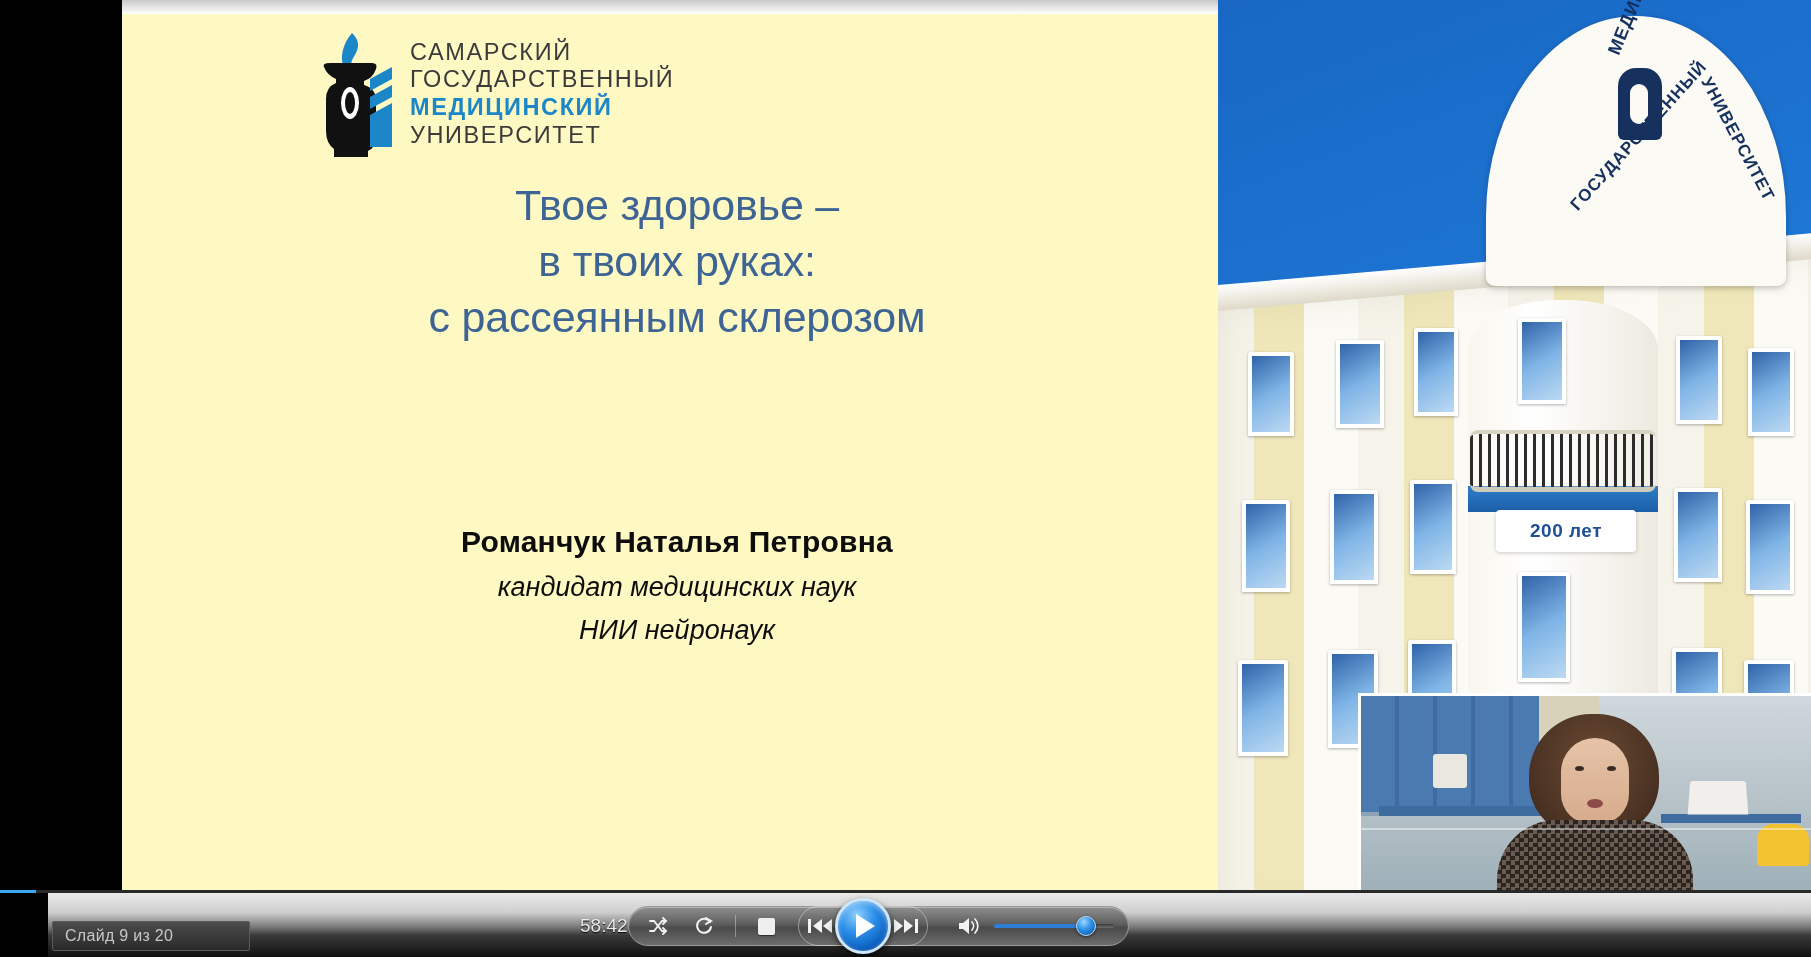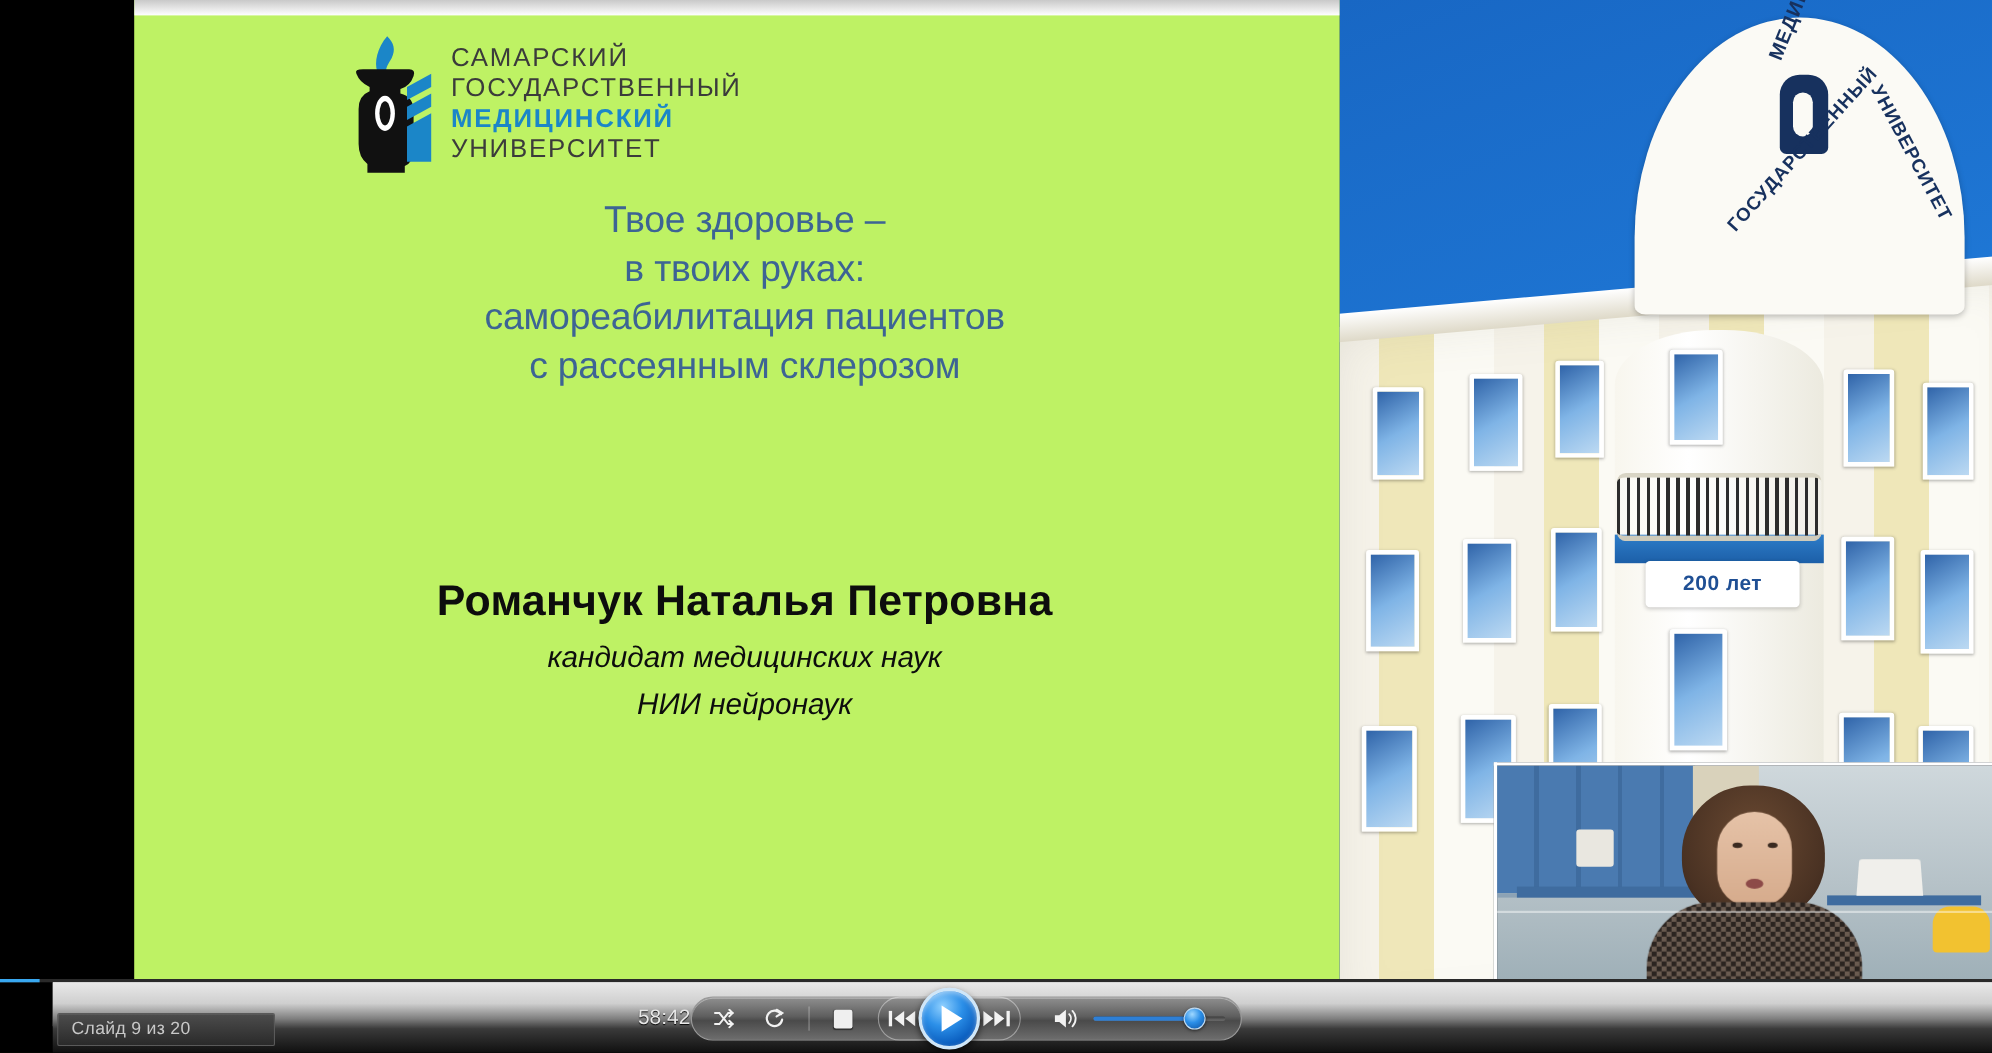--- a/index.html
+++ b/index.html
@@ -9,48 +9,48 @@
     font-family: "Liberation Sans", sans-serif;
     overflow: hidden;
   }
   #app { position: relative; width: 1811px; height: 957px; background: #000; }
 
   
   .stage { position: absolute; left: 0; top: 0; width: 1811px; height: 890px; background: #000; }
 
   .slide {
     position: absolute; left: 122px; top: 0; width: 1096px; height: 902px;
-    background: #bef264;
+    background: #fef9c3;
     overflow: hidden;
   }
   .slide-top-fade {
     position: absolute; left: 0; top: 0; width: 100%; height: 14px;
     background: linear-gradient(to bottom, #c9c9c9 0%, #ffffff 100%);
   }
 
   
   .logo-block { position: absolute; left: 196px; top: 28px; width: 420px; height: 132px; display: flex; align-items: center; gap: 14px; }
   .logo-mark { position: relative; width: 78px; height: 130px; flex: 0 0 78px; }
   .logo-text { display: flex; flex-direction: column; justify-content: center; line-height: 1.18; }
   .logo-text span { font-size: 23.5px; letter-spacing: 1.6px; color: #3b3b3b; font-weight: 400; white-space: nowrap; }
   .logo-text span.blue { color: #1b86c8; font-weight: 700; }
   .logo-text span.last { color: #3b3b3b; }
 
   
   .title {
     position: absolute; left: 140px; top: 178px; width: 830px;
     text-align: center; color: #3d6494;
-    font-size: 34px; line-height: 1.30; font-weight: 400;
+    font-size: 43px; line-height: 1.30; font-weight: 400;
     letter-spacing: -0.2px;
   }
   .title .l3 { white-space: nowrap; }
 
   
   .presenter { position: absolute; left: 60px; top: 525px; width: 990px; text-align: center; color: #0d0d0d; }
-  .presenter .name { font-size: 39px; font-weight: 700; letter-spacing: 0.2px; }
+  .presenter .name { font-size: 30px; font-weight: 700; letter-spacing: 0.2px; }
   .presenter .cred { font-size: 27px; font-style: italic; margin-top: 13px; }
   .presenter .cred + .cred { margin-top: 12px; }
 
   
   .photo {
     position: absolute; left: 1218px; top: 0; width: 593px; height: 890px;
     overflow: hidden; background: #1565c0;
   }
   .sky { position: absolute; inset: 0; background: linear-gradient(160deg, #1867c4 0%, #1f78d6 45%, #3b92e0 100%); }
   .bldg-body {
@@ -251,21 +251,20 @@
           <span>САМАРСКИЙ</span>
           <span>ГОСУДАРСТВЕННЫЙ</span>
           <span class="blue">МЕДИЦИНСКИЙ</span>
           <span class="last">УНИВЕРСИТЕТ</span>
         </div>
       </div>
 
       <div class="title">
         <div>Твое здоровье –</div>
         <div>в твоих руках:</div>
-        <div class="l3">самореабилитация пациентов</div>
         <div>с рассеянным склерозом</div>
       </div>
 
       <div class="presenter">
         <div class="name">Романчук Наталья Петровна</div>
         <div class="cred">кандидат медицинских наук</div>
         <div class="cred">НИИ нейронаук</div>
       </div>
 
     </div>

